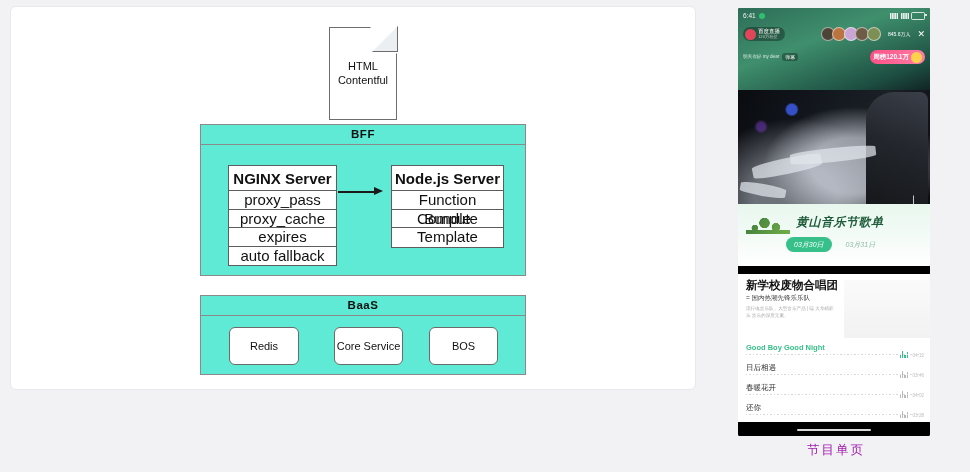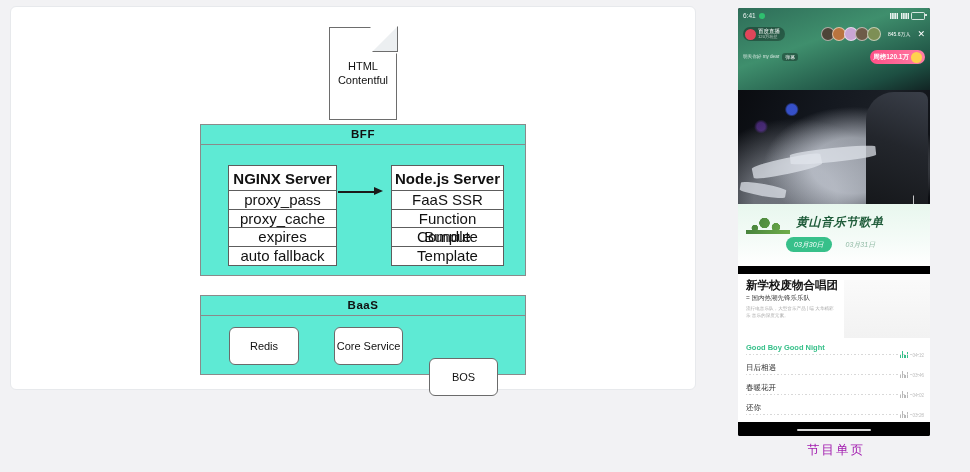--- a/index.html
+++ b/index.html
@@ -96,21 +96,21 @@
   
   .pill{
     position:absolute;top:11px;height:38px;
     border:1.3px solid #6b6b6b;border-radius:6px;background:#fff;
     display:flex;align-items:center;justify-content:center;
     font-size:11px;color:#111;text-align:center;line-height:13px;
     box-sizing:border-box;
   }
   #pill-0{left:28px;width:70px;}
   #pill-1{left:133px;width:69px;}
-  #pill-2{left:228px;width:69px;margin-top:31px;}
+  #pill-2{left:228px;width:69px;}
 
   
   .phone-col{position:absolute;left:712px;top:6px;width:248px;height:460px;}
   .phone{
     position:absolute;left:26px;top:2px;width:192px;height:428px;
     background:#000;overflow:hidden;border-radius:2px;
   }
 
   
   .live{
@@ -320,21 +320,20 @@
           <div class="cell">auto fallback</div>
         </div>
 
         <div class="arrow">
           <div class="line"></div>
           <div class="head"></div>
         </div>
 
         <div class="stack" id="node-stack">
           <div class="cell head">Node.js Server</div>
-          <div class="cell">FaaS SSR</div>
           <div class="cell">Function Compute</div>
           <div class="cell">Bundle</div>
           <div class="cell">Template</div>
         </div>
 
       </div>
     </div>
 
     <div class="group" id="baas-group">
       <div class="group-title">BaaS</div>

